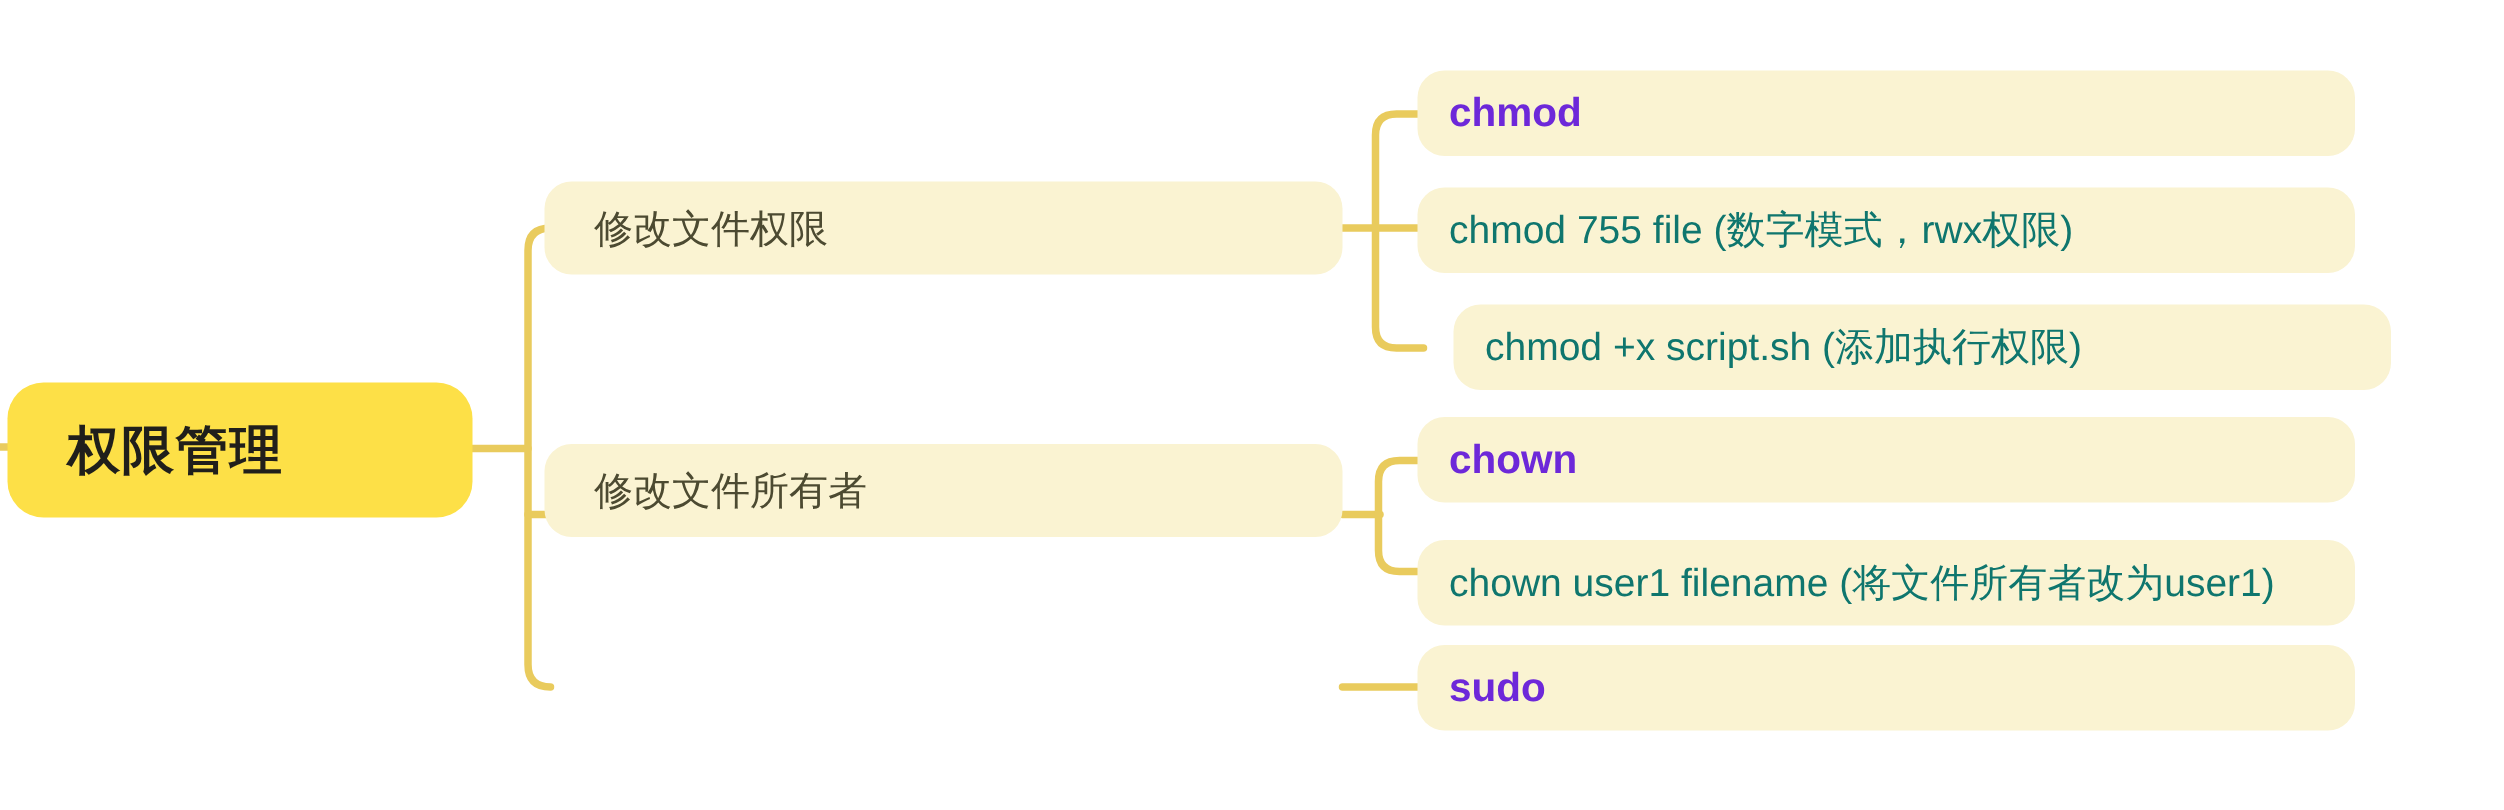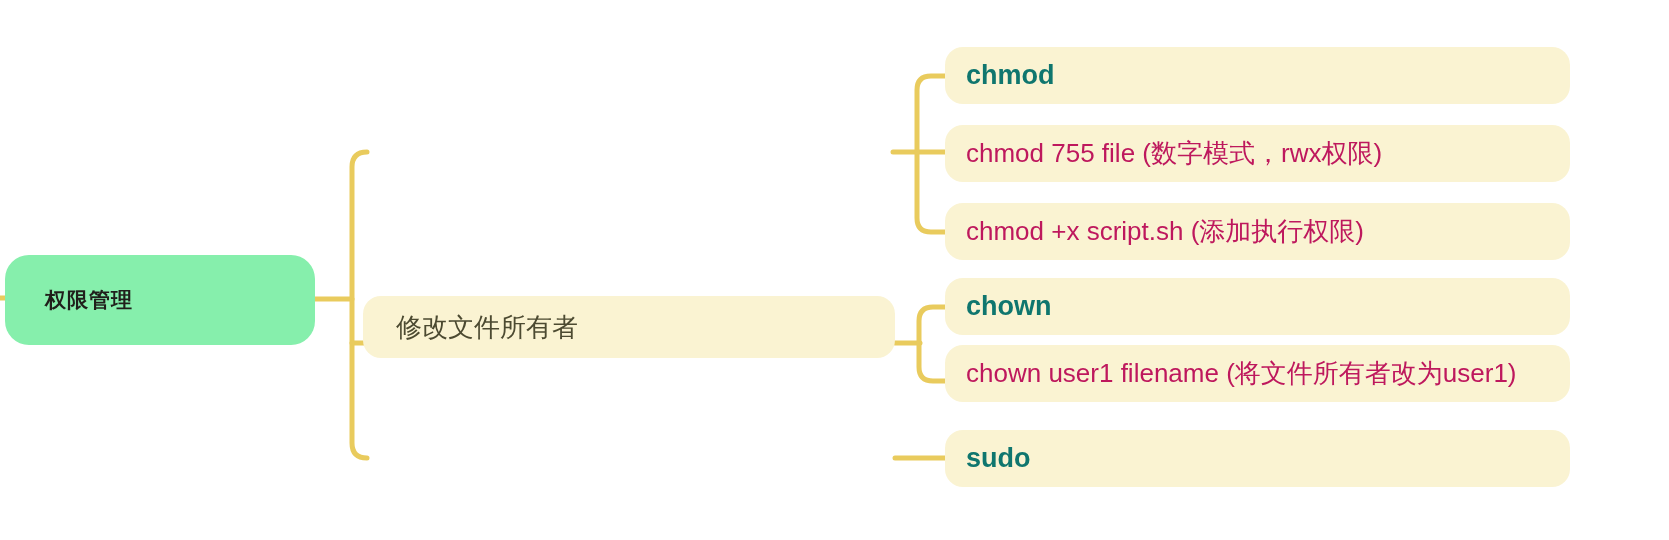--- a/index.html
+++ b/index.html
@@ -10,58 +10,59 @@
   }
   svg.links { position:absolute; left:0; top:0; width:1669px; height:540px; }
   svg.links path { fill:none; stroke:#e9cb5d; stroke-width:5; stroke-linecap:round; }
 
   .node {
     position:absolute; display:flex; align-items:center;
     box-sizing:border-box; white-space:nowrap; cursor:default;
   }
   .root {
     left:5px; top:255px; width:310px; height:90px;
-    background:#86efac; border-radius:24px;
-    padding-left:40px; font-size:21px; font-weight:bold;
+    background:#fde047; border-radius:24px;
+    padding-left:40px; font-size:35px; font-weight:bold;
     color:#201f1b; letter-spacing:1px;
   }
   .mid {
     left:363px; width:532px; height:62px;
     background:#faf3d2; border-radius:18px;
     padding-left:33px; font-size:26px; color:#4c4a31;
   }
   .b1 { top:121px; } .b2 { top:296px; } .b3 { top:427px; }
   .leaf {
     left:945px; width:625px; height:57px;
     background:#faf3d2; border-radius:18px;
-    padding-left:21px; font-size:26px; color:#be185d;
+    padding-left:21px; font-size:26px; color:#0f766e;
   }
-  .c1 { top:47px; } .c2 { top:125px; } .c3 { top:203px; }
-  .c4 { top:278px;text-align:right; } .c5 { top:345px; } .c6 { top:430px; }
-  .cmd { color:#0f766e; font-weight:bold; font-size:27px; }
+  .c1 { top:47px; } .c2 { top:125px; } .c3 { top:203px;margin-left:24px; }
+  .c4 { top:278px;text-align:right; } .c5 { top:360px; } .c6 { top:430px; }
+  .cmd { color:#6d28d9; font-weight:bold; font-size:27px; }
 </style>
 </head>
 <body>
 
 <div class="stage">
 
   <svg class="links" viewBox="0 0 1669 540">
     <path d="M 0 298 H 13"></path>
     <path d="M 313 299 H 352"></path>
     <path d="M 367 152 Q 352 152 352 167 L 352 443 Q 352 458 367 458"></path>
     <path d="M 352 343 H 367"></path>
     <path d="M 893 152 H 948"></path>
     <path d="M 949 76 H 931 Q 917 76 917 90 L 917 218 Q 917 232 931 232 H 949"></path>
     <path d="M 895 343 H 920"></path>
     <path d="M 949 307 H 933 Q 919 307 919 321 L 919 367 Q 919 381 933 381 H 949"></path>
     <path d="M 895 458 H 948"></path>
   </svg>
 
   <div class="node root">权限管理</div>
 
+  <div class="node mid b1">修改文件权限</div>
   <div class="node mid b2">修改文件所有者</div>
 
   <div class="node leaf cmd c1">chmod</div>
   <div class="node leaf c2">chmod 755 file (数字模式，rwx权限)</div>
   <div class="node leaf c3">chmod +x script.sh (添加执行权限)</div>
   <div class="node leaf cmd c4">chown</div>
   <div class="node leaf c5">chown user1 filename (将文件所有者改为user1)</div>
   <div class="node leaf cmd c6">sudo</div>
 
 </div>

